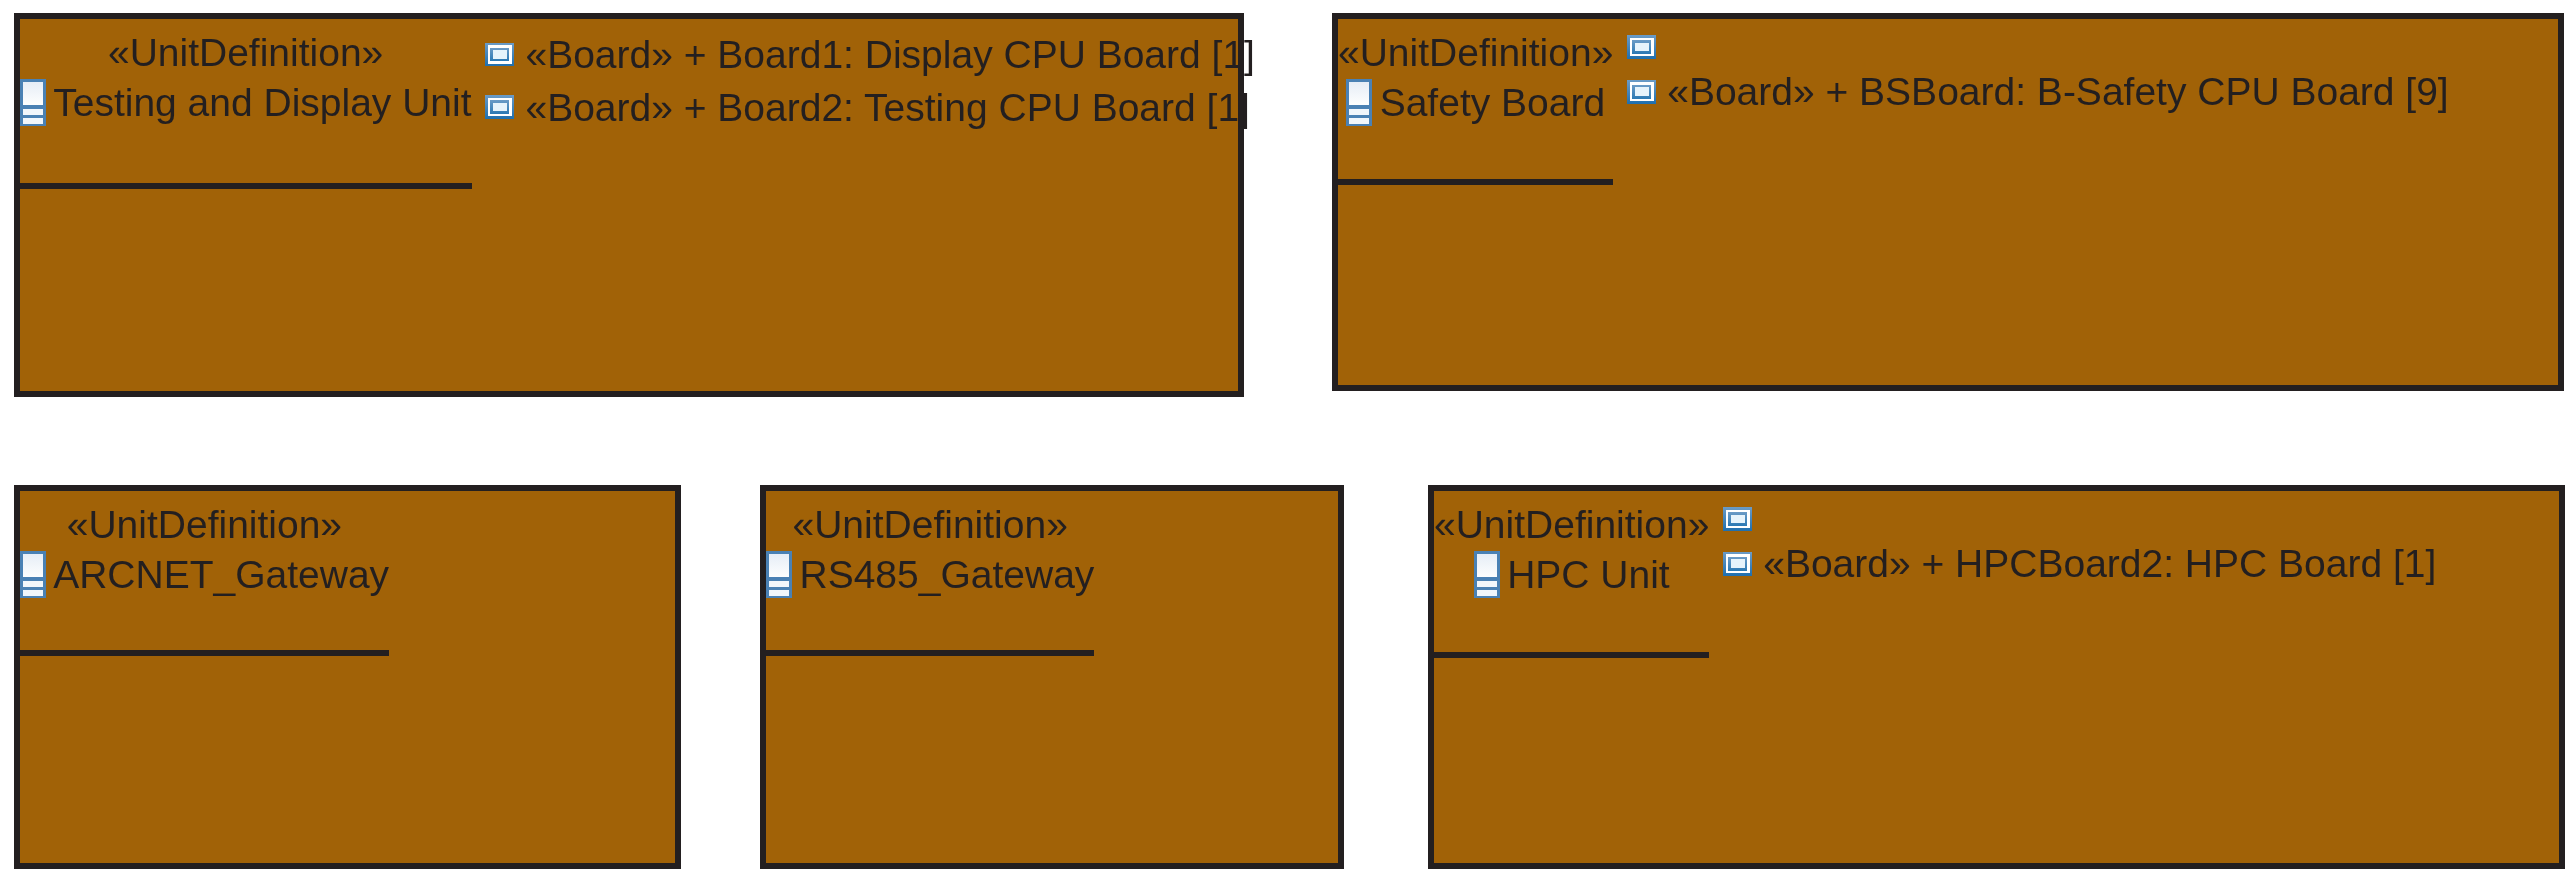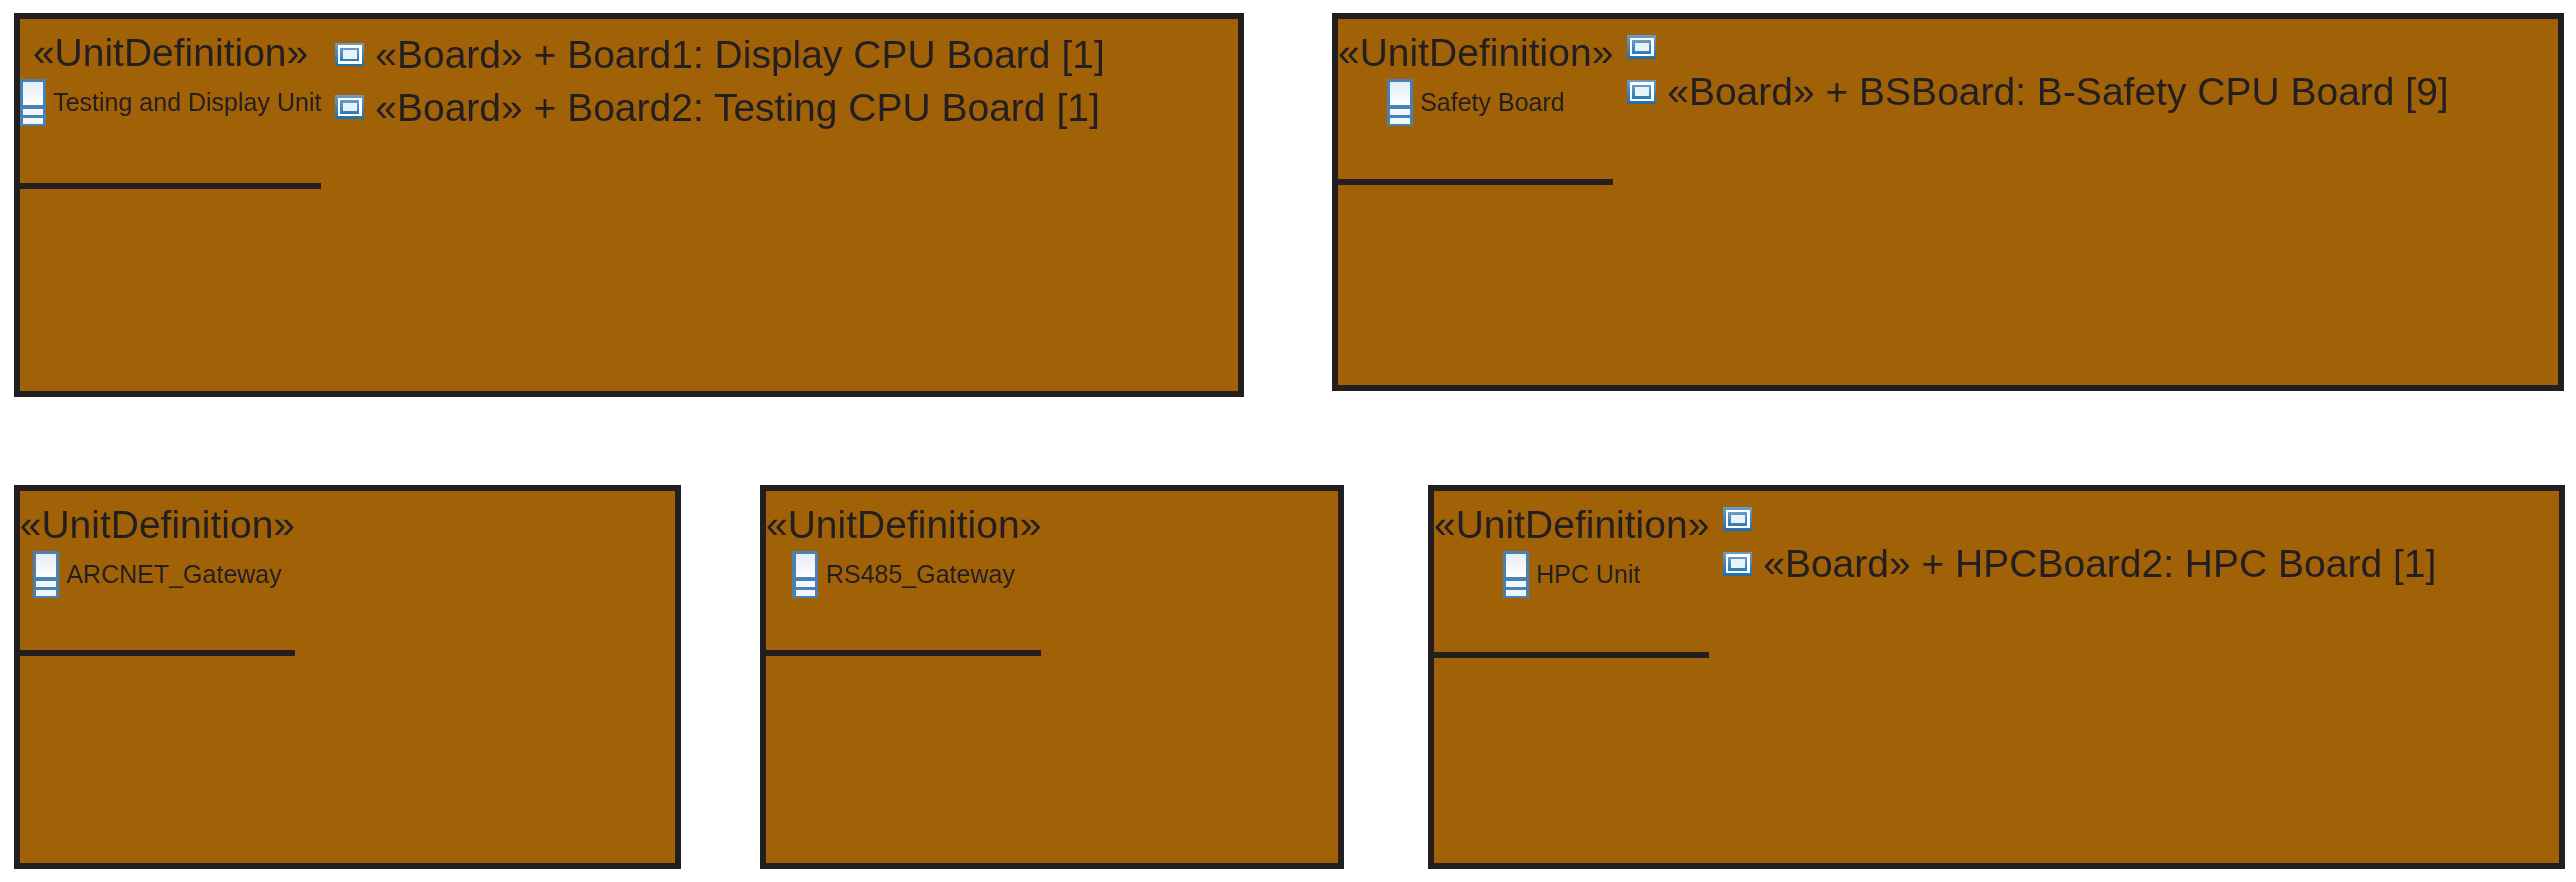--- a/index.html
+++ b/index.html
@@ -45,21 +45,21 @@
   .name-line {
     display: flex;
     flex-direction: row;
     align-items: center;
     justify-content: center;
     margin-top: 7.5px;
     white-space: nowrap;
   }
 
   .unit-name {
-    font-size: 25px;
+    font-size: 39px;
     line-height: 1.0;
     color: #231f20;
     white-space: nowrap;
     margin-left: 7.5px;
   }
 
   
   .icon-unit {
     position: relative;
     width: 26px;

